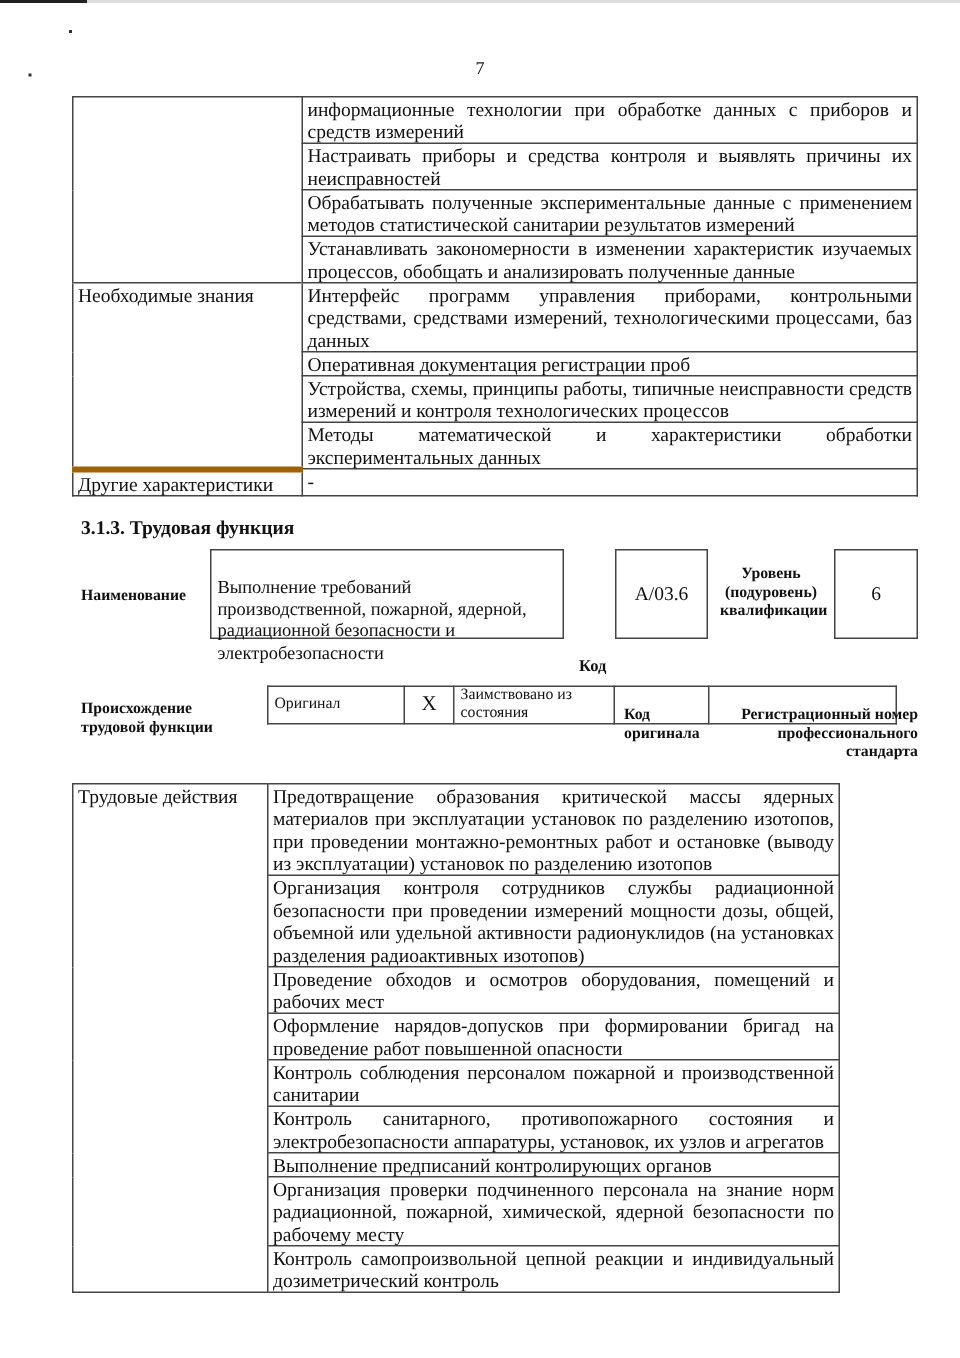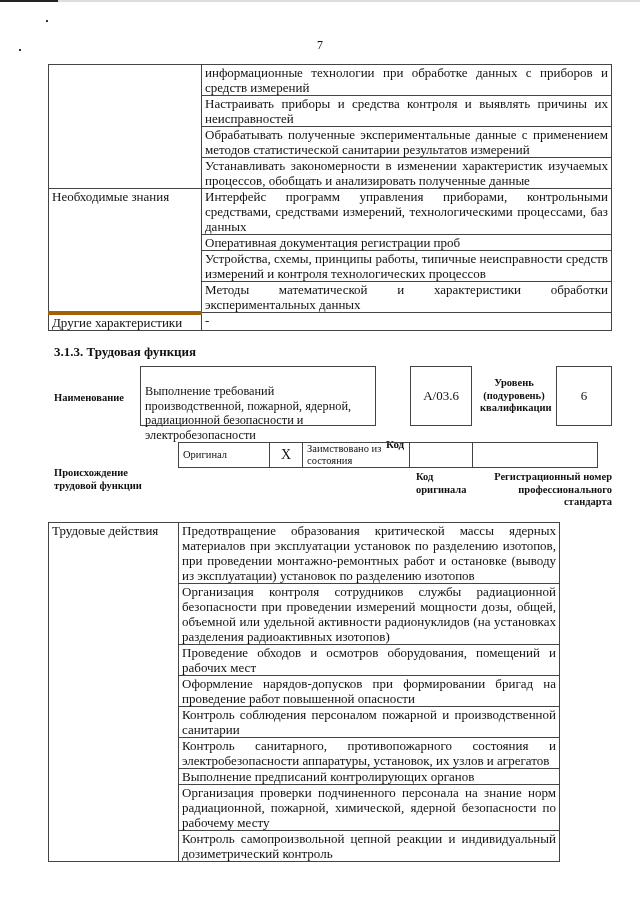--- a/index.html
+++ b/index.html
@@ -30,21 +30,21 @@
     .box { position: absolute; border: 1px solid #444; box-sizing: border-box; }
 
     .lbl-name { left: 54px; top: 392px; font-size: 10.5px; }
     .name-box { left: 140px; top: 366px; width: 236px; height: 60px; padding: 17px 4px; font-size: 12.3px; line-height: 14.6px; }
     .lbl-code { left: 386px; top: 392px; font-size: 11px; margin-top: 46px; }
     .code-box { left: 410px; top: 366px; width: 62px; height: 60px; display: flex; align-items: center; justify-content: center; font-size: 13px; }
     .lbl-level { left: 480px; top: 377px; width: 68px; text-align: center; font-size: 10.5px; line-height: 12.5px; }
     .level-box { left: 556px; top: 366px; width: 56px; height: 60px; display: flex; align-items: center; justify-content: center; font-size: 13px; }
 
     .lbl-origin { left: 54px; top: 446px; font-size: 10.5px; line-height: 13px; margin-top: 20px; }
-    #t2 { position: absolute; left: 178px; top: 442px; border-collapse: collapse; height: 18px; }
+    #t2 { position: absolute; left: 178px; top: 457px; border-collapse: collapse; height: 18px; }
     #t2 td { border: 1px solid #444; font-size: 10.5px; line-height: 12px; vertical-align: middle; padding: 0 4px; }
     #t2 td.x { font-size: 14px; text-align: center; }
     .lbl-origcode { left: 416px; top: 471px; width: 70px; text-align: left; font-size: 10.5px; line-height: 12.5px; }
     .lbl-regnum { left: 488px; top: 471px; width: 124px; text-align: right; font-size: 10.5px; line-height: 12.5px; }
   </style>
 </head>
 <body>
 
 <div class="topbar">
     <div class="dark"></div>

